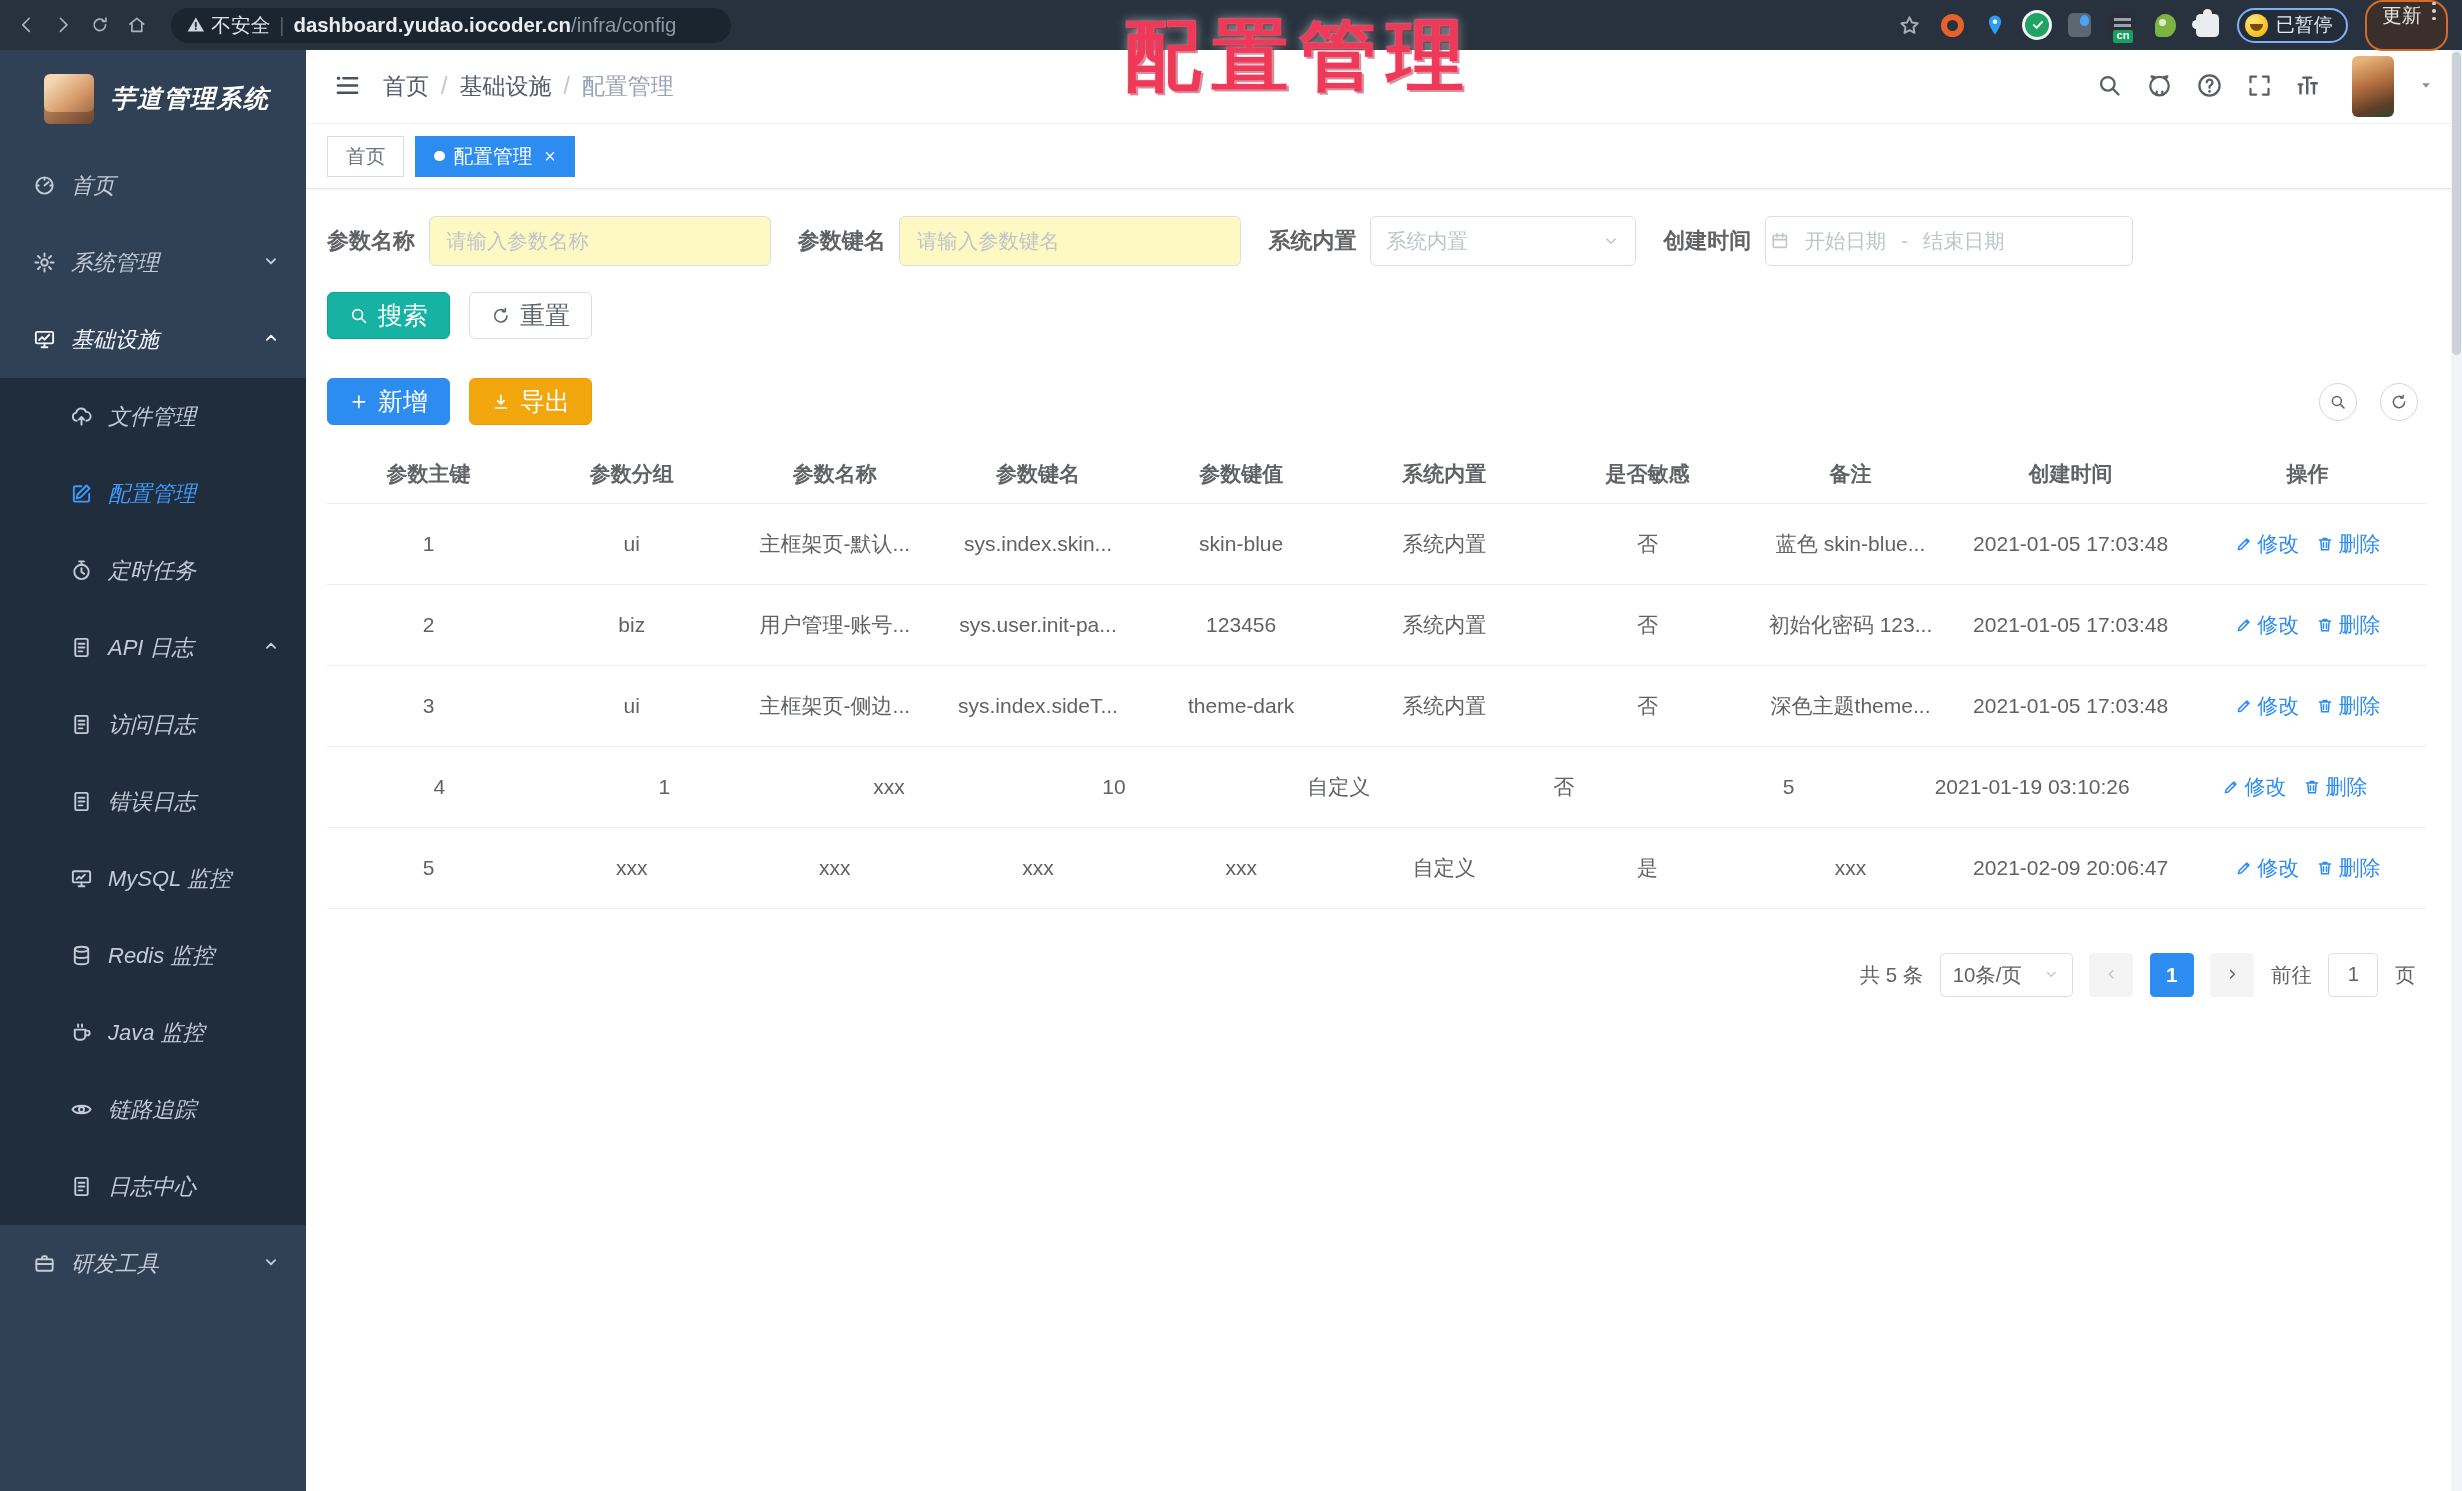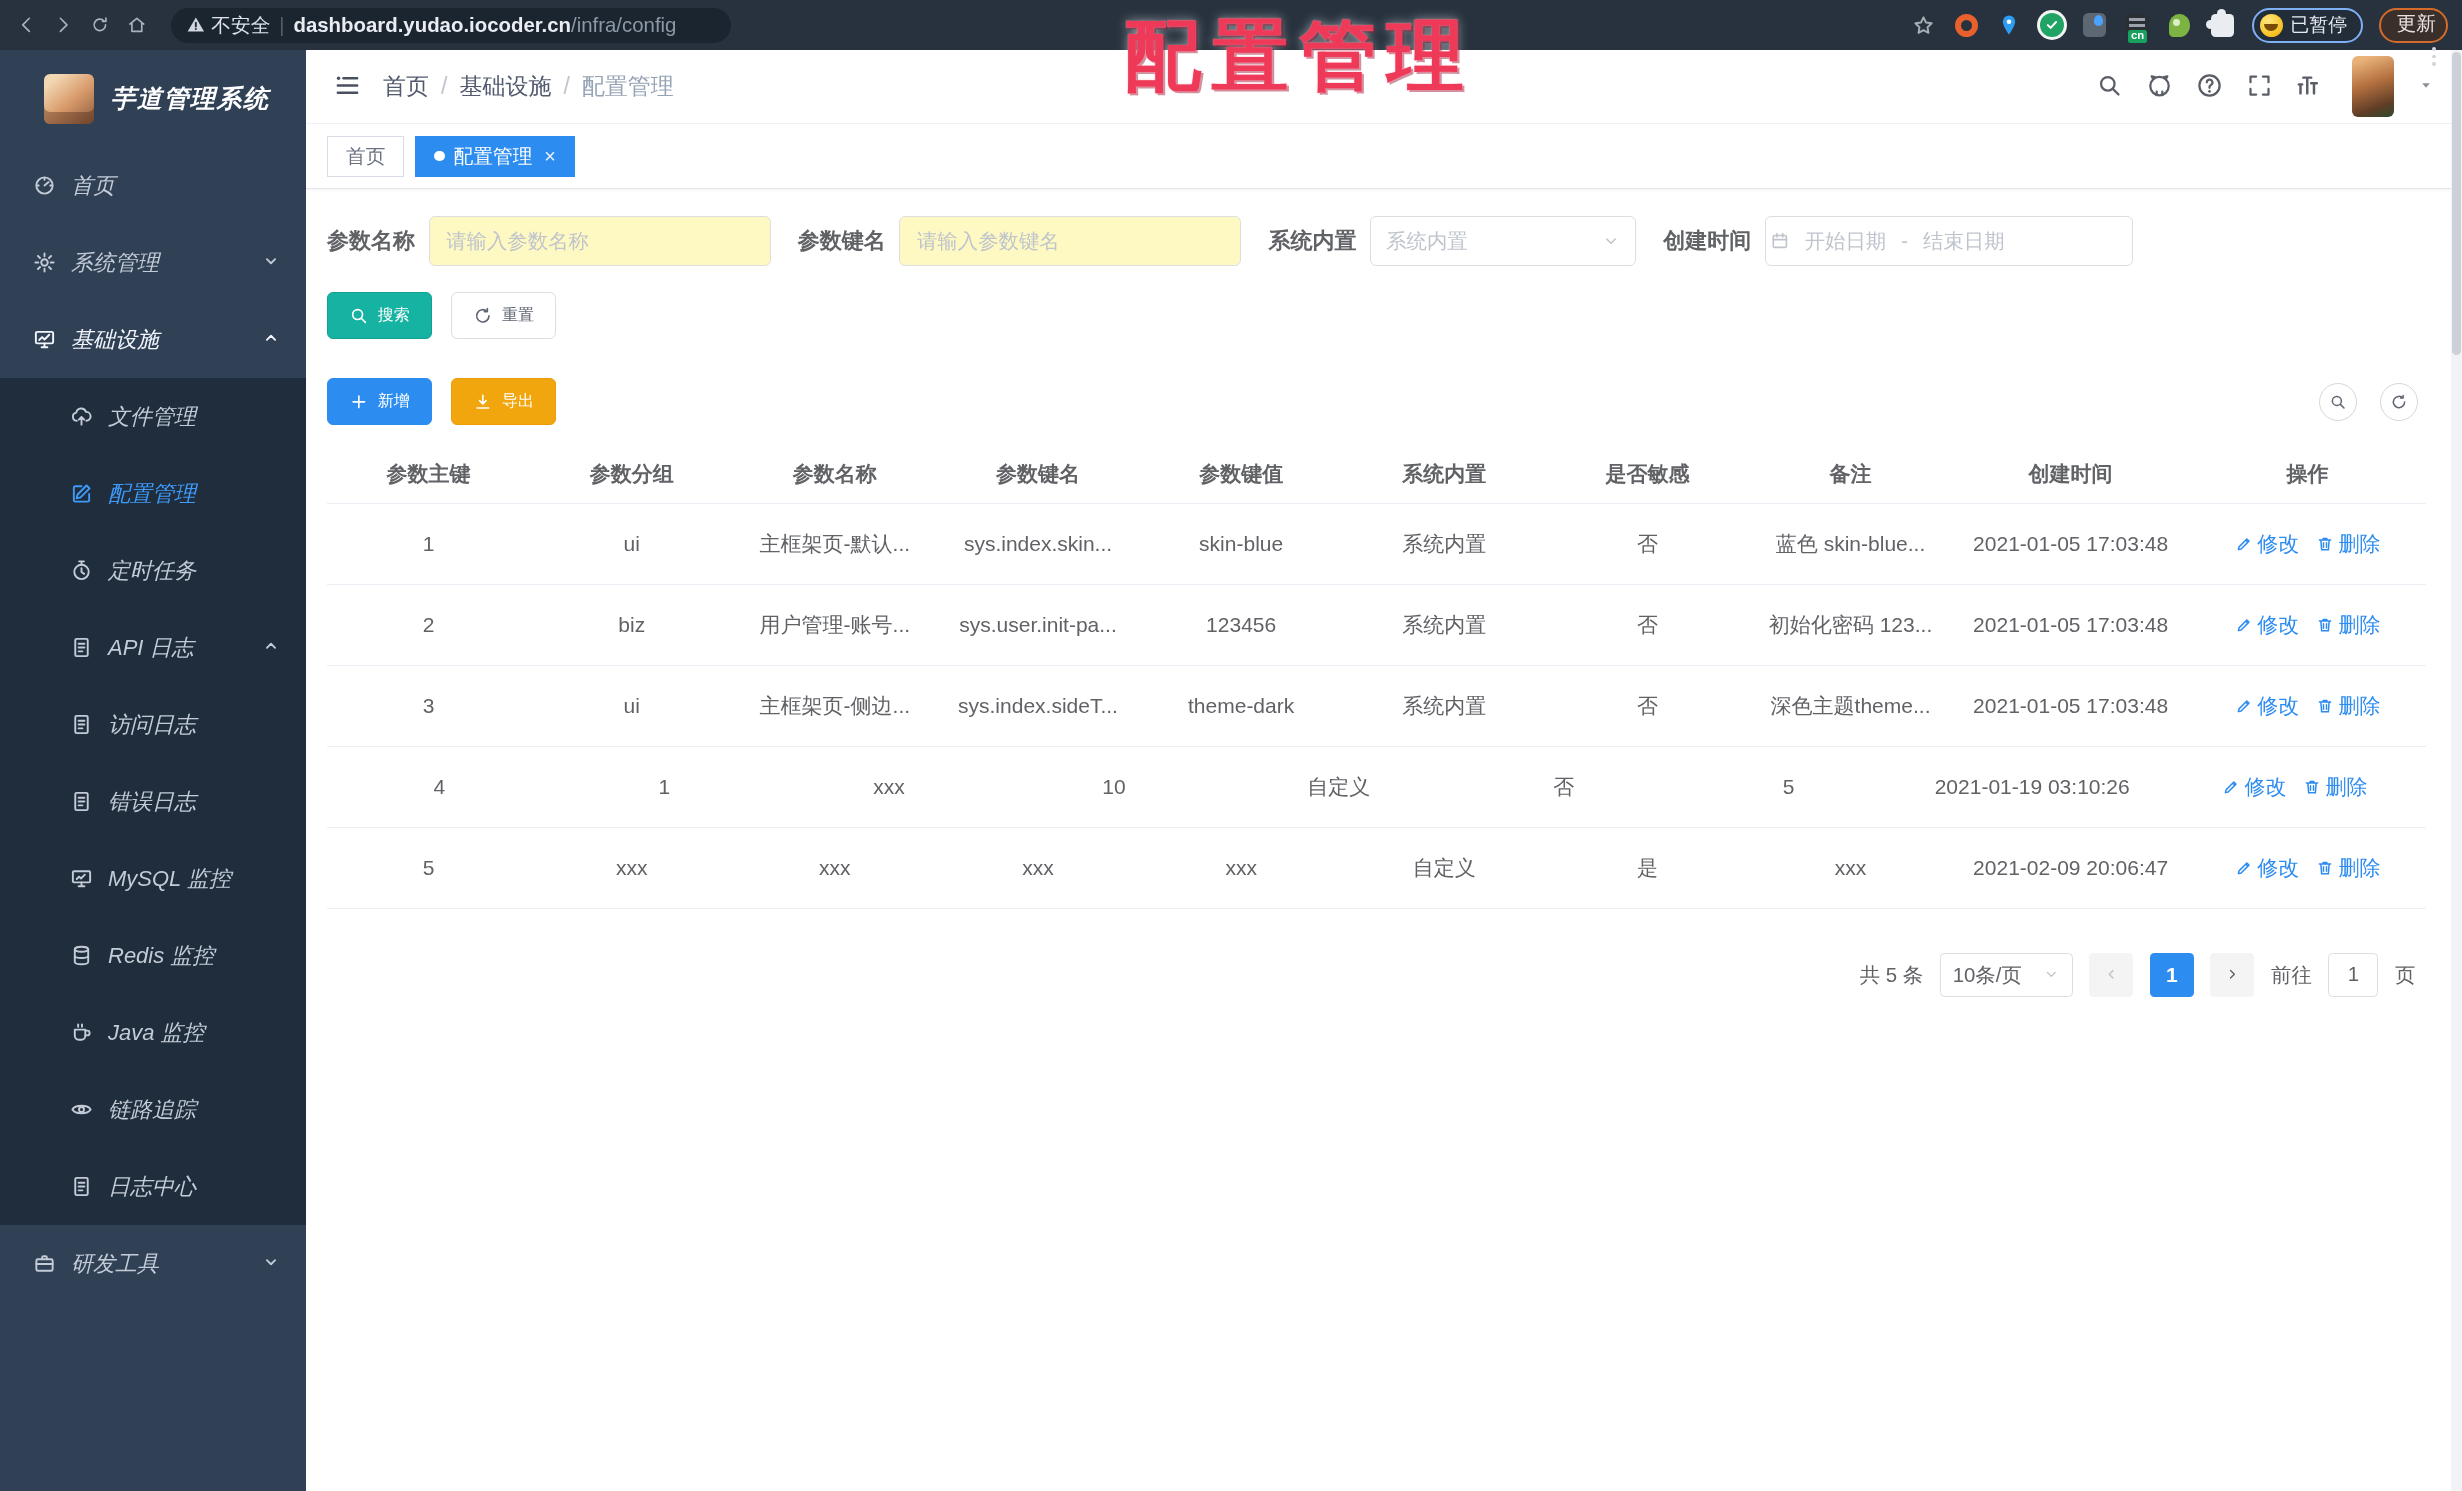--- a/index.html
+++ b/index.html
@@ -45,23 +45,23 @@
     border-radius: 50%; background: #e9edf1; }
   .ext-puzzle::after { content: ""; position: absolute; left: -4.5px; top: 6.8px; width: 9px; height: 9px;
     border-radius: 50%; background: #e9edf1; }
   .paused-pill { display: flex; align-items: center; gap: 7.6px; border: 2.3px solid #7fb0f5;
     background: #222d39; border-radius: 18px; height: 35px; padding: 0 13.6px 0 6px;
     color: #e4e9ef; font-size: 19px; font-family: Liberation Mono, monospace; }
   .emoji-dot { width: 23px; height: 23px; border-radius: 50%;
     background: radial-gradient(circle at 35% 30%, #ffe680, #f7c325 65%, #e09b12); position: relative; }
   .emoji-dot::after { content: ""; position: absolute; left: 4.5px; top: 10.6px; width: 13.6px; height: 6.8px;
     border-radius: 0 0 7.6px 7.6px; background: #7a4b00; }
-  .update-pill { display: flex; align-items: flex-end; gap: 10.6px; border: 2.3px solid #d46b2a;
-    background: #3a2f2b; border-radius: 18px; height: 35px; padding: 0 10.6px 0 15px;
-    color: #e7e2de; font-size: 19.7px; flex-direction: column; }
+  .update-pill { display: flex; align-items: flex-start; gap: 10.6px; border: 2.3px solid #d46b2a;
+    background: #3a2f2b; border-radius: 18px; height: 51px; padding: 0 10.6px 0 15px;
+    color: #e7e2de; font-size: 19.7px; }
   .vdots { display: inline-flex; flex-direction: column; gap: 3.8px; }
   .vdots i { width: 3.8px; height: 3.8px; border-radius: 50%; background: #cfd5da; }
 
   
   .annotation { position: absolute; left: 1124px; top: 4.5px; z-index: 50;
     font-size: 77px; font-weight: 900; letter-spacing: 10.6px; color: #ee3a58;
     text-shadow: 0 0 1.5px #ff8aa0, 2.3px 2.3px 0 rgba(150, 10, 40, .45), 0 0 10.6px rgba(255,255,255,.55);
     pointer-events: none; white-space: nowrap; }
 
   
@@ -124,21 +124,21 @@
     color: #bfc4cc; font-size: 20.4px; background: #fff; }
   .f-select .ic { width: 18px; height: 18px; color: #c0c4cc; }
   .f-date { width: 368px; height: 50px; border: 0.8px solid #dcdee2; border-radius: 6px;
     display: flex; align-items: center; gap: 15px; padding: 0 4px; color: #bfc4cc;
     font-size: 20.4px; background: #fff; }
   .f-date .ic { width: 19.7px; height: 19.7px; color: #c0c4cc; }
   .f-date .dsep { color: #bfc4cc; }
 
   .btn-row { display: flex; align-items: center; gap: 19.7px; margin-top: 26px; }
   .btn { height: 47px; border-radius: 6px; display: inline-flex; align-items: center; gap: 9px;
-    padding: 0 21px; font-size: 16px; cursor: pointer; border: 0.8px solid transparent; }
+    padding: 0 21px; font-size: 25px; cursor: pointer; border: 0.8px solid transparent; }
   .btn .ic { width: 19.7px; height: 19.7px; }
   .btn-search { background: #16b3a2; color: #fff; border-color: #12a191; }
   .btn-reset { background: #fff; color: #5f6672; border-color: #dcdee2; }
   .btn-add { background: #2d8cf0; color: #fff; border-color: #2d8cf0; }
   .btn-export { background: #f2a60d; color: #fff; border-color: #eb9d05; }
   .row2 { margin-top: 39px; }
   .tool-circles { margin-left: auto; display: flex; gap: 23px; margin-right: 7.6px; }
   .circle-btn { width: 38px; height: 38px; border-radius: 50%; border: 0.8px solid #d4d7dd;
     color: #5f6672; display: flex; align-items: center; justify-content: center; background: #fff; }
   .circle-btn .ic { width: 18px; height: 18px; }

